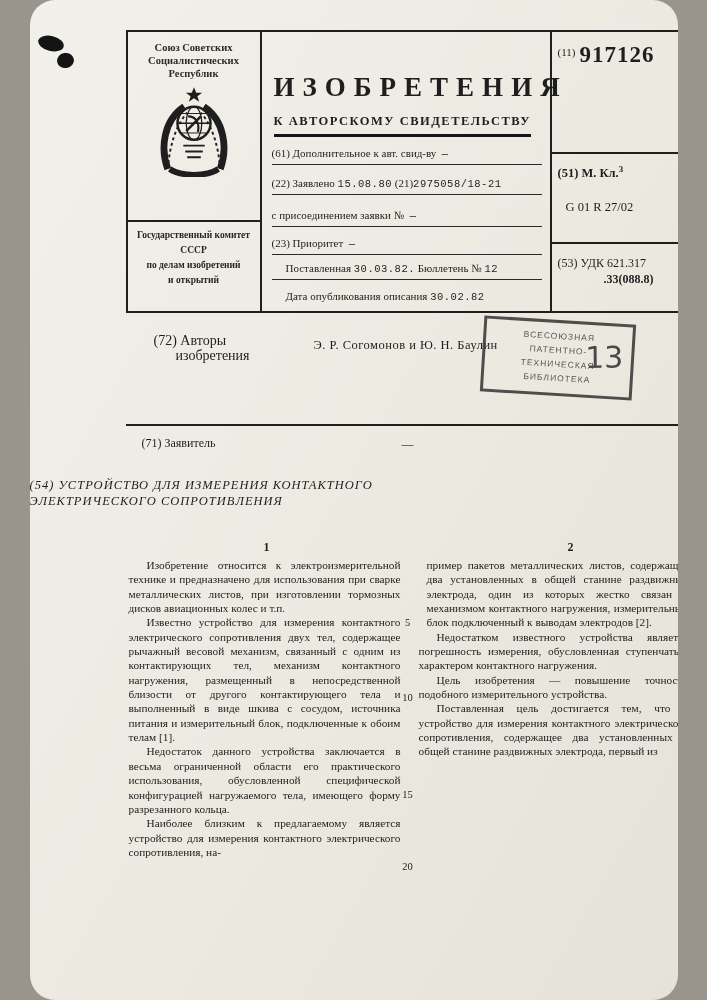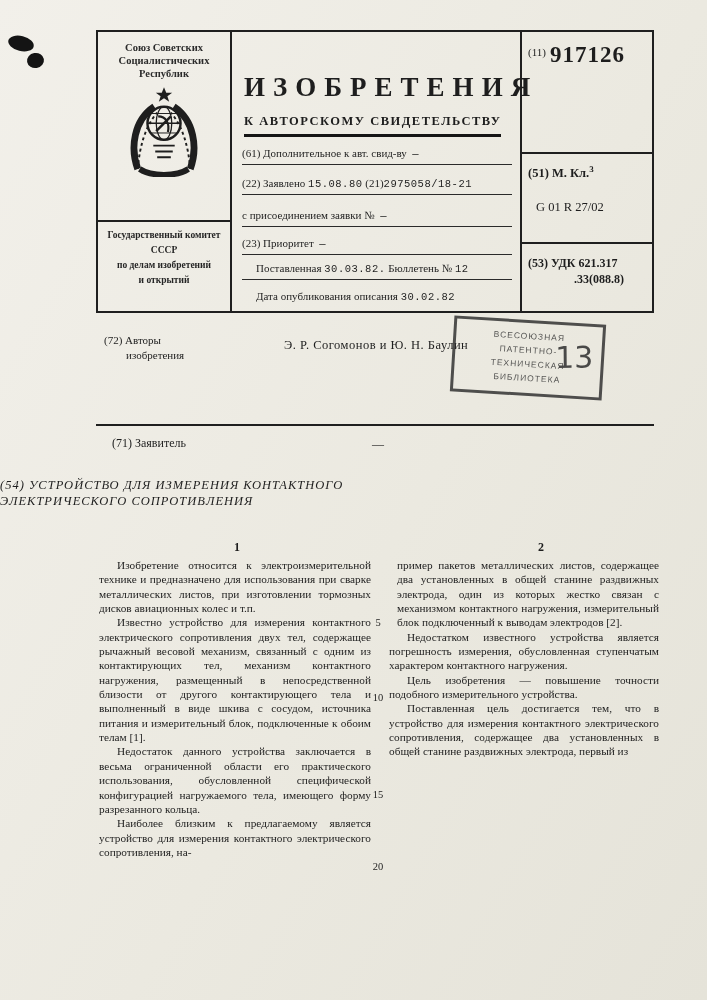--- a/index.html
+++ b/index.html
@@ -1,20 +1,20 @@
 <!DOCTYPE html>
 <html><head>
 <meta charset="utf-8">
 <style>
   * { margin:0; padding:0; box-sizing:border-box; }
   html,body { background:#9a958c; }
   .page {
-    position:relative; width:707px; height:1000px; margin:0 auto;
+    position:relative; width:648px; height:1000px; margin:0 auto;
     background:linear-gradient(120deg,#f2f0ea 0%, #ebe9e0 55%, #e5e3d9 100%);
-    font-family:"Liberation Serif", serif; color:#1e1e1e; overflow:hidden;
+    font-family:"Liberation Serif", serif; color:#1e1e1e; overflow:hidden;border-radius:25px;
   }
   .speck { position:absolute; background:#141414; border-radius:50%; }
   .speck.s1 { left:8px; top:36px; width:26px; height:15px; transform:rotate(14deg); }
   .speck.s2 { left:27px; top:53px; width:17px; height:15px; transform:rotate(-10deg); }
 
   
   .header-box { position:absolute; left:96px; top:30px; width:558px; height:283px; border:2px solid #1f1f1f; }
   .vline { position:absolute; top:0; bottom:0; width:2px; background:#1f1f1f; }
   .vline.v1 { left:132px; }
   .vline.v2 { left:422px; }
@@ -48,25 +48,25 @@
 
   .cell-right { position:absolute; left:424px; top:0; width:134px; height:100%; }
   .pubnum { position:absolute; top:10px; left:6px; white-space:nowrap; }
   .pubnum .code { font-size:11px; vertical-align:6px; }
   .pubnum .num { font-size:23px; font-weight:bold; letter-spacing:1px; }
   .rline1 { left:424px; width:134px; top:122px; }
   .rline2 { left:424px; width:134px; top:212px; }
   .klass { position:absolute; top:132px; left:6px; font-size:12.5px; font-weight:bold; white-space:nowrap; }
   .klass sup { font-size:9px; }
   .klass-val { position:absolute; top:168px; left:14px; font-size:12.5px; white-space:nowrap; }
-  .udk { position:absolute; top:224px; left:6px; font-size:12px; font-weight:bold; white-space:nowrap; }
+  .udk { position:absolute; top:224px; left:6px; font-size:12px; font-weight:normal; white-space:nowrap; }
   .udk2 { position:absolute; top:240px; left:52px; font-size:12px; font-weight:bold; white-space:nowrap; }
 
   
-  .authors-label { position:absolute; left:104px; top:333px; font-size:11px; line-height:15px; }
+  .authors-label { position:absolute; left:124px; top:333px; font-size:14px; line-height:15px; }
   .authors-names { position:absolute; left:284px; top:338px; font-size:12.5px; letter-spacing:0.5px; }
   .stamp { position:absolute; left:452px; top:320px; width:152px; height:76px;
            border:3px solid #333; transform:rotate(3.5deg); opacity:0.85; }
   .stamp-lines { position:absolute; top:6px; left:4px; right:4px; text-align:center;
                  font-size:8.5px; letter-spacing:1px; line-height:14px; color:#3a3a3a;
                  font-family:"Liberation Sans", sans-serif; }
   .stamp-num { position:absolute; right:8px; top:14px; font-size:30px; color:#2e2e2e;
                font-family:"DejaVu Sans", sans-serif; transform:rotate(-4deg); }
   .band-line { left:96px; width:558px; top:424px; }
   .applicant-label { position:absolute; left:112px; top:436px; font-size:12px; }

